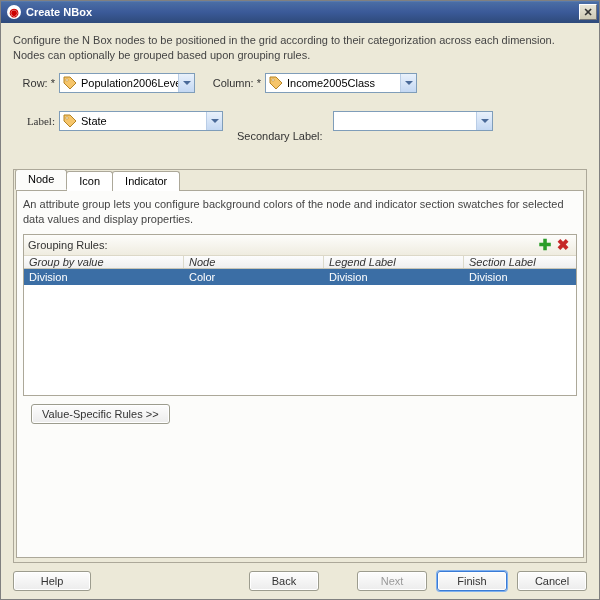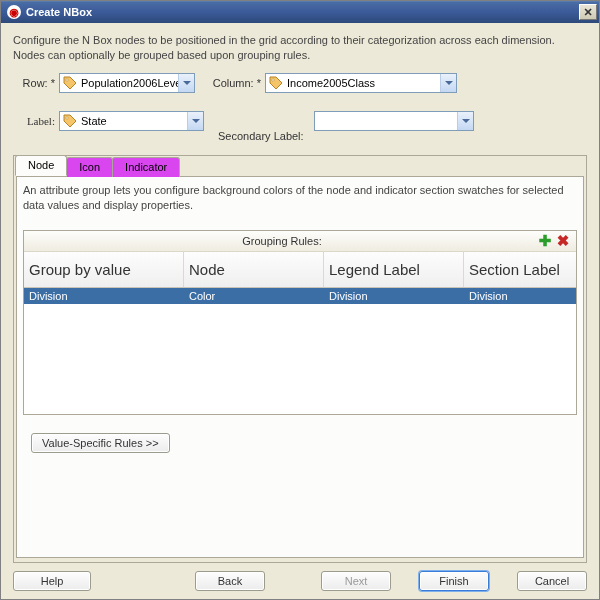--- a/index.html
+++ b/index.html
@@ -108,21 +108,21 @@
   }
   .combo .arrow::after {
     content: "";
     border-left: 4px solid transparent;
     border-right: 4px solid transparent;
     border-top: 4px solid #4a6a99;
   }
   .tag-svg { display:block; }
   .panel {
     border: 1px solid #aca899;
-    margin-top: 6px;
+    margin-top: 20px;
     flex: 1;
     background: #ece9d8;
     position: relative;
     display: flex;
     flex-direction: column;
   }
   .tabs {
     display: flex;
     position: relative;
     top: -1px;
@@ -144,65 +144,65 @@
   .tab.active {
     background: #fcfcfa;
     z-index: 2;
     border-bottom: 1px solid #fcfcfa;
     padding-top: 3px;
     padding-bottom: 4px;
     top: 0px;
     margin-top: -1px;
   }
   .tab.inactive {
-    background: #d946ef;
+    background: #ffffff;
     top: 1px;
   }
   .tab-body {
     border: 1px solid #aca899;
     margin: -1px 2px 4px 2px;
     background: #fcfcfa;
     padding: 6px 6px;
     display: flex;
     flex-direction: column;
     flex: 1;
-    gap: 10px;
   }
   .attr-desc { color: #444; line-height: 1.35; margin-bottom: 8px;}
   .rules-box {
     border: 1px solid #aca899;
     background: #fff;
   }
   .rules-hdr {
     display: flex;
     align-items: center;
     background: linear-gradient(#fdfdfb,#efece0);
     padding: 2px 4px;
     border-bottom: 1px solid #dcd8c8;
   }
-  .rules-hdr .rh-text { flex: 1; font-size: 11px; color:#333;text-align:center;}
+  .rules-hdr .rh-text { flex: 1; font-size: 11px; color:#333;}
   .rules-hdr .ico {
     width: 18px; height: 16px;
     display: flex; align-items: center; justify-content: center;
     cursor: pointer;
     font-weight: bold;
     font-size: 15px;
   }
   .plus { color: #2a9d2a; }
   .cross { color: #c62828; }
   .grid-head {
     display: flex;
     background: linear-gradient(#fdfdfd,#efefef);
     border-bottom: 1px solid #c8c5b6;
   }
   .grid-head div {
-    padding: 9px 5px;
+    padding: 0 5px;
     border-right: 1px solid #dcdacb;
-    font-size: 15px;
+    font-size: 11px;
     color: #333;
+    font-style: italic;
   }
   .grid-head div:last-child { border-right: none; }
   .col1 { width: 160px; }
   .col2 { width: 140px; }
   .col3 { width: 140px; }
   .col4 { flex: 1; }
   .grid-row {
     display: flex;
     background: #3b6ea5;
     color: #fff;
@@ -233,21 +233,21 @@
     min-width: 70px;
   }
   .btn:disabled { color: #9a9a9a; cursor: default; margin-left: 28px;}
   .btn.focus {
     border-color: #3a7bd5;
     box-shadow: 0 0 0 1px #7fb0ee, inset 0 0 0 1px #fff;
   }
   .bottom-space { flex:1; }
   .footer {
     display: flex;
-    gap: 28px;
+    gap: 10px;
     padding-top: 8px;
     align-items: center;
   }
   .footer .spacer { flex: 1; }
 </style>
 </head>
 <body>
 
 <div class="titlebar">
   <div class="title-icon">◉</div>
@@ -264,35 +264,35 @@
       <span class="tag-icon">
         <svg class="tag-svg" width="14" height="14" viewBox="0 0 14 14">
             <path d="M1 1 L7 1 L13 7 L7 13 L1 7 Z" fill="#f6c56a" stroke="#b58425"></path>
             <circle cx="4" cy="4" r="1.2" fill="#fff" stroke="#b58425" stroke-width="0.6"></circle>
           </svg>
       </span>
       <span class="cval">Population2006Level</span>
       <span class="arrow"></span>
     </div>
     <div class="lbl row1b"><span>Column: *</span></div>
-    <div class="combo" style="width:192px">
+    <div class="combo" style="width:152px">
       <span class="tag-icon">
         <svg class="tag-svg" width="14" height="14" viewBox="0 0 14 14">
             <path d="M1 1 L7 1 L13 7 L7 13 L1 7 Z" fill="#f6c56a" stroke="#b58425"></path>
             <circle cx="4" cy="4" r="1.2" fill="#fff" stroke="#b58425" stroke-width="0.6"></circle>
           </svg>
       </span>
       <span class="cval">Income2005Class</span>
       <span class="arrow"></span>
     </div>
   </div>
 
   <div class="form-row">
     <div class="lbl row2"><span>Label:</span></div>
-    <div class="combo" style="width:145px">
+    <div class="combo" style="width:164px">
       <span class="tag-icon">
         <svg class="tag-svg" width="14" height="14" viewBox="0 0 14 14">
             <path d="M1 1 L7 1 L13 7 L7 13 L1 7 Z" fill="#f6c56a" stroke="#b58425"></path>
             <circle cx="4" cy="4" r="1.2" fill="#fff" stroke="#b58425" stroke-width="0.6"></circle>
           </svg>
       </span>
       <span class="cval">State</span>
       <span class="arrow"></span>
     </div>
     <div class="lbl row2b"><span>Secondary Label:</span></div>

